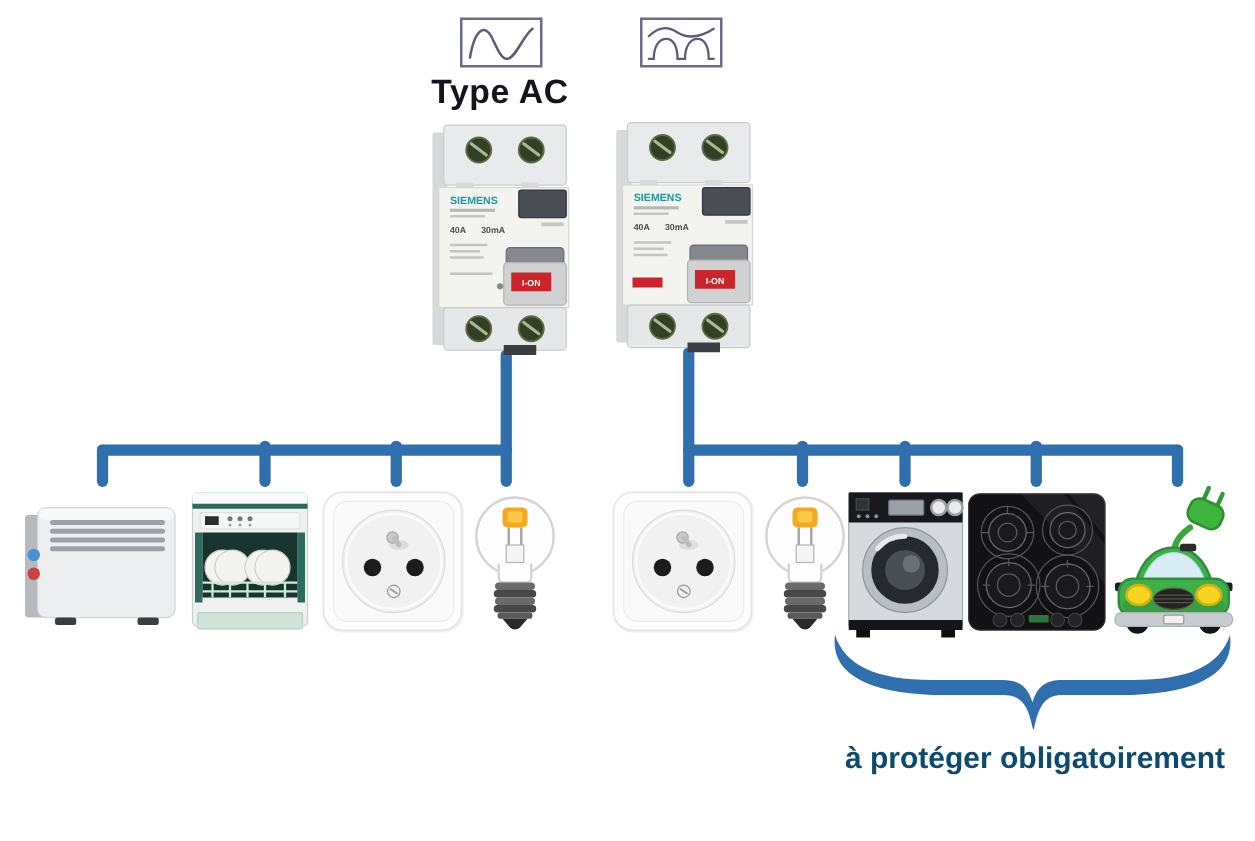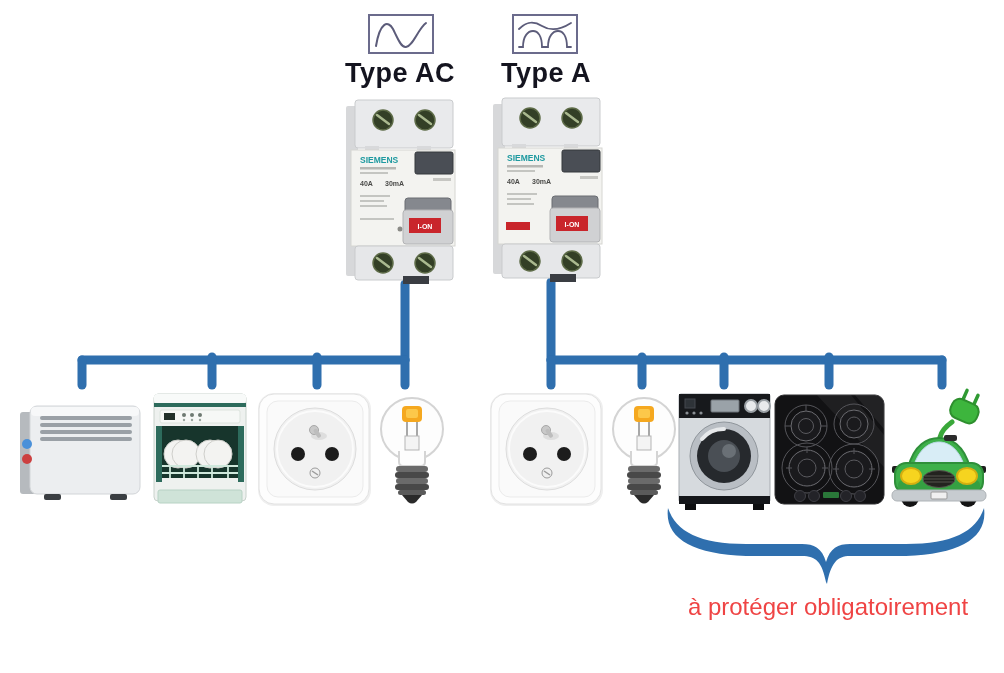--- a/index.html
+++ b/index.html
@@ -1,21 +1,21 @@
 <!DOCTYPE html>
 <html><head>
 <meta charset="utf-8">
 <style>
   html,body{margin:0;padding:0;background:#fff;}
   .canvas{position:relative;width:1004px;height:673px;background:#ffffff;
           font-family:"Liberation Sans",sans-serif;overflow:hidden;}
   .abs{position:absolute;}
   .type-label{font-size:27px;font-weight:600;color:#14141f;text-align:center;letter-spacing:0.5px;}
   .symbol-box{border:2px solid #6b6b8c;background:#fff;display:flex;align-items:center;justify-content:center;}
-  .caption{color:#ef4444;font-size:24px;line-height:33px;text-align:center;font-weight:400;}
+  .caption{color:#0c4a6e;font-size:24px;line-height:33px;text-align:center;font-weight:700;}
   svg{display:block;}
 </style>
 </head>
 <body>
 
 <div class="canvas">
 
   <svg class="abs" style="left:0;top:0" width="1004" height="673" viewBox="0 0 1004 673" aria-hidden="true">
     <g stroke="#2f6fae" stroke-width="9" stroke-linecap="round" fill="none">
 
@@ -42,21 +42,20 @@
     </svg>
   </div>
   <div class="abs symbol-box" style="left:512px;top:14px;width:62px;height:36px">
     <svg width="58" height="32" viewBox="0 0 58 32">
       <path d="M 3,11 C 11,3 18,3 26,8 C 34,13 44,12 55,5" fill="none" stroke="#5c5c7a" stroke-width="1.8" stroke-linecap="round"></path>
       <path d="M 3,29 L 7,29 C 7,18 12,13 17,13 C 22,13 26,18 26,29 L 32,29 C 32,18 37,13 42,13 C 47,13 51,18 51,29 L 55,29" fill="none" stroke="#5c5c7a" stroke-width="1.8" stroke-linecap="round"></path>
     </svg>
   </div>
 
   <div class="abs type-label" style="left:340px;top:58px;width:120px">Type AC</div>
-  <div class="abs type-label" style="left:490px;top:58px;width:112px">Type A</div>
 
   <svg class="abs" style="left:345px;top:98px" width="118" height="186" viewBox="0 0 118 186">
     <rect x="1" y="8" width="12" height="170" rx="2" fill="#d7d8da"></rect>
     <rect x="10" y="2" width="98" height="48" rx="3" fill="#e9eaec" stroke="#c9cbcd"></rect>
     <circle cx="38" cy="22" r="10" fill="#333f26" stroke="#5d6b47" stroke-width="1.5"></circle>
     <circle cx="80" cy="22" r="10" fill="#333f26" stroke="#5d6b47" stroke-width="1.5"></circle>
     <line x1="32" y1="17" x2="44" y2="26" stroke="#aab98f" stroke-width="2.5" stroke-linecap="round"></line>
     <line x1="74" y1="17" x2="86" y2="26" stroke="#aab98f" stroke-width="2.5" stroke-linecap="round"></line>
     <rect x="20" y="48" width="14" height="6" fill="#d8d9db"></rect>
     <rect x="72" y="48" width="14" height="6" fill="#d8d9db"></rect>

